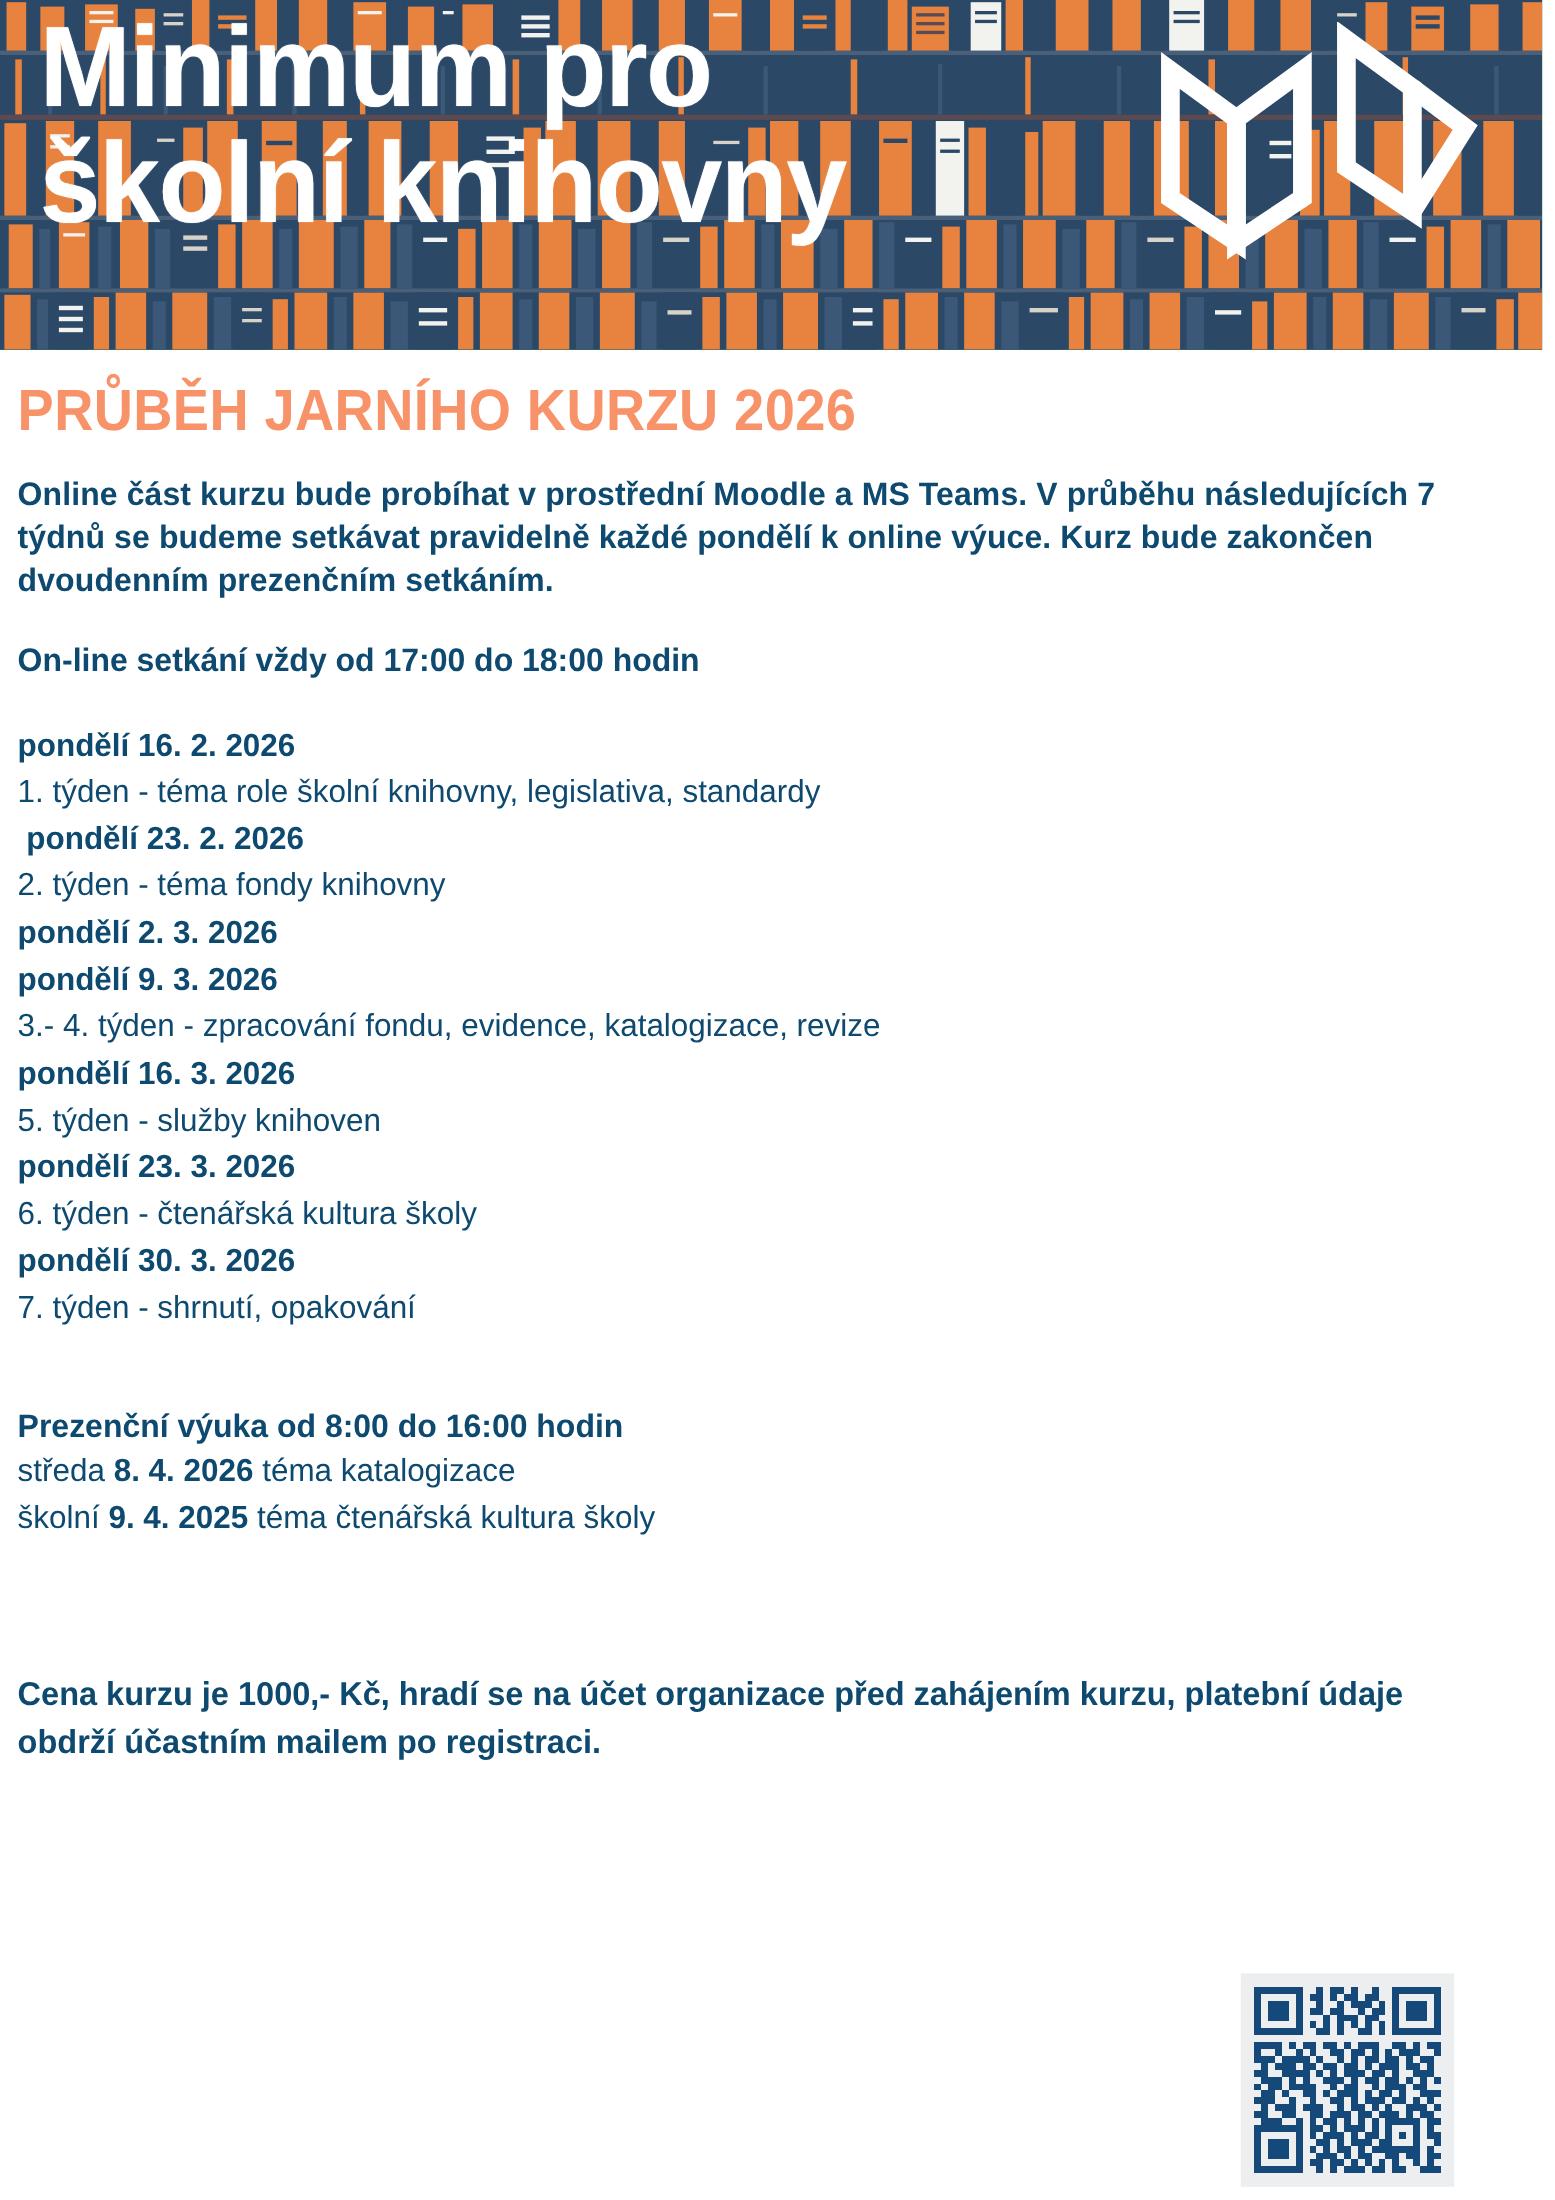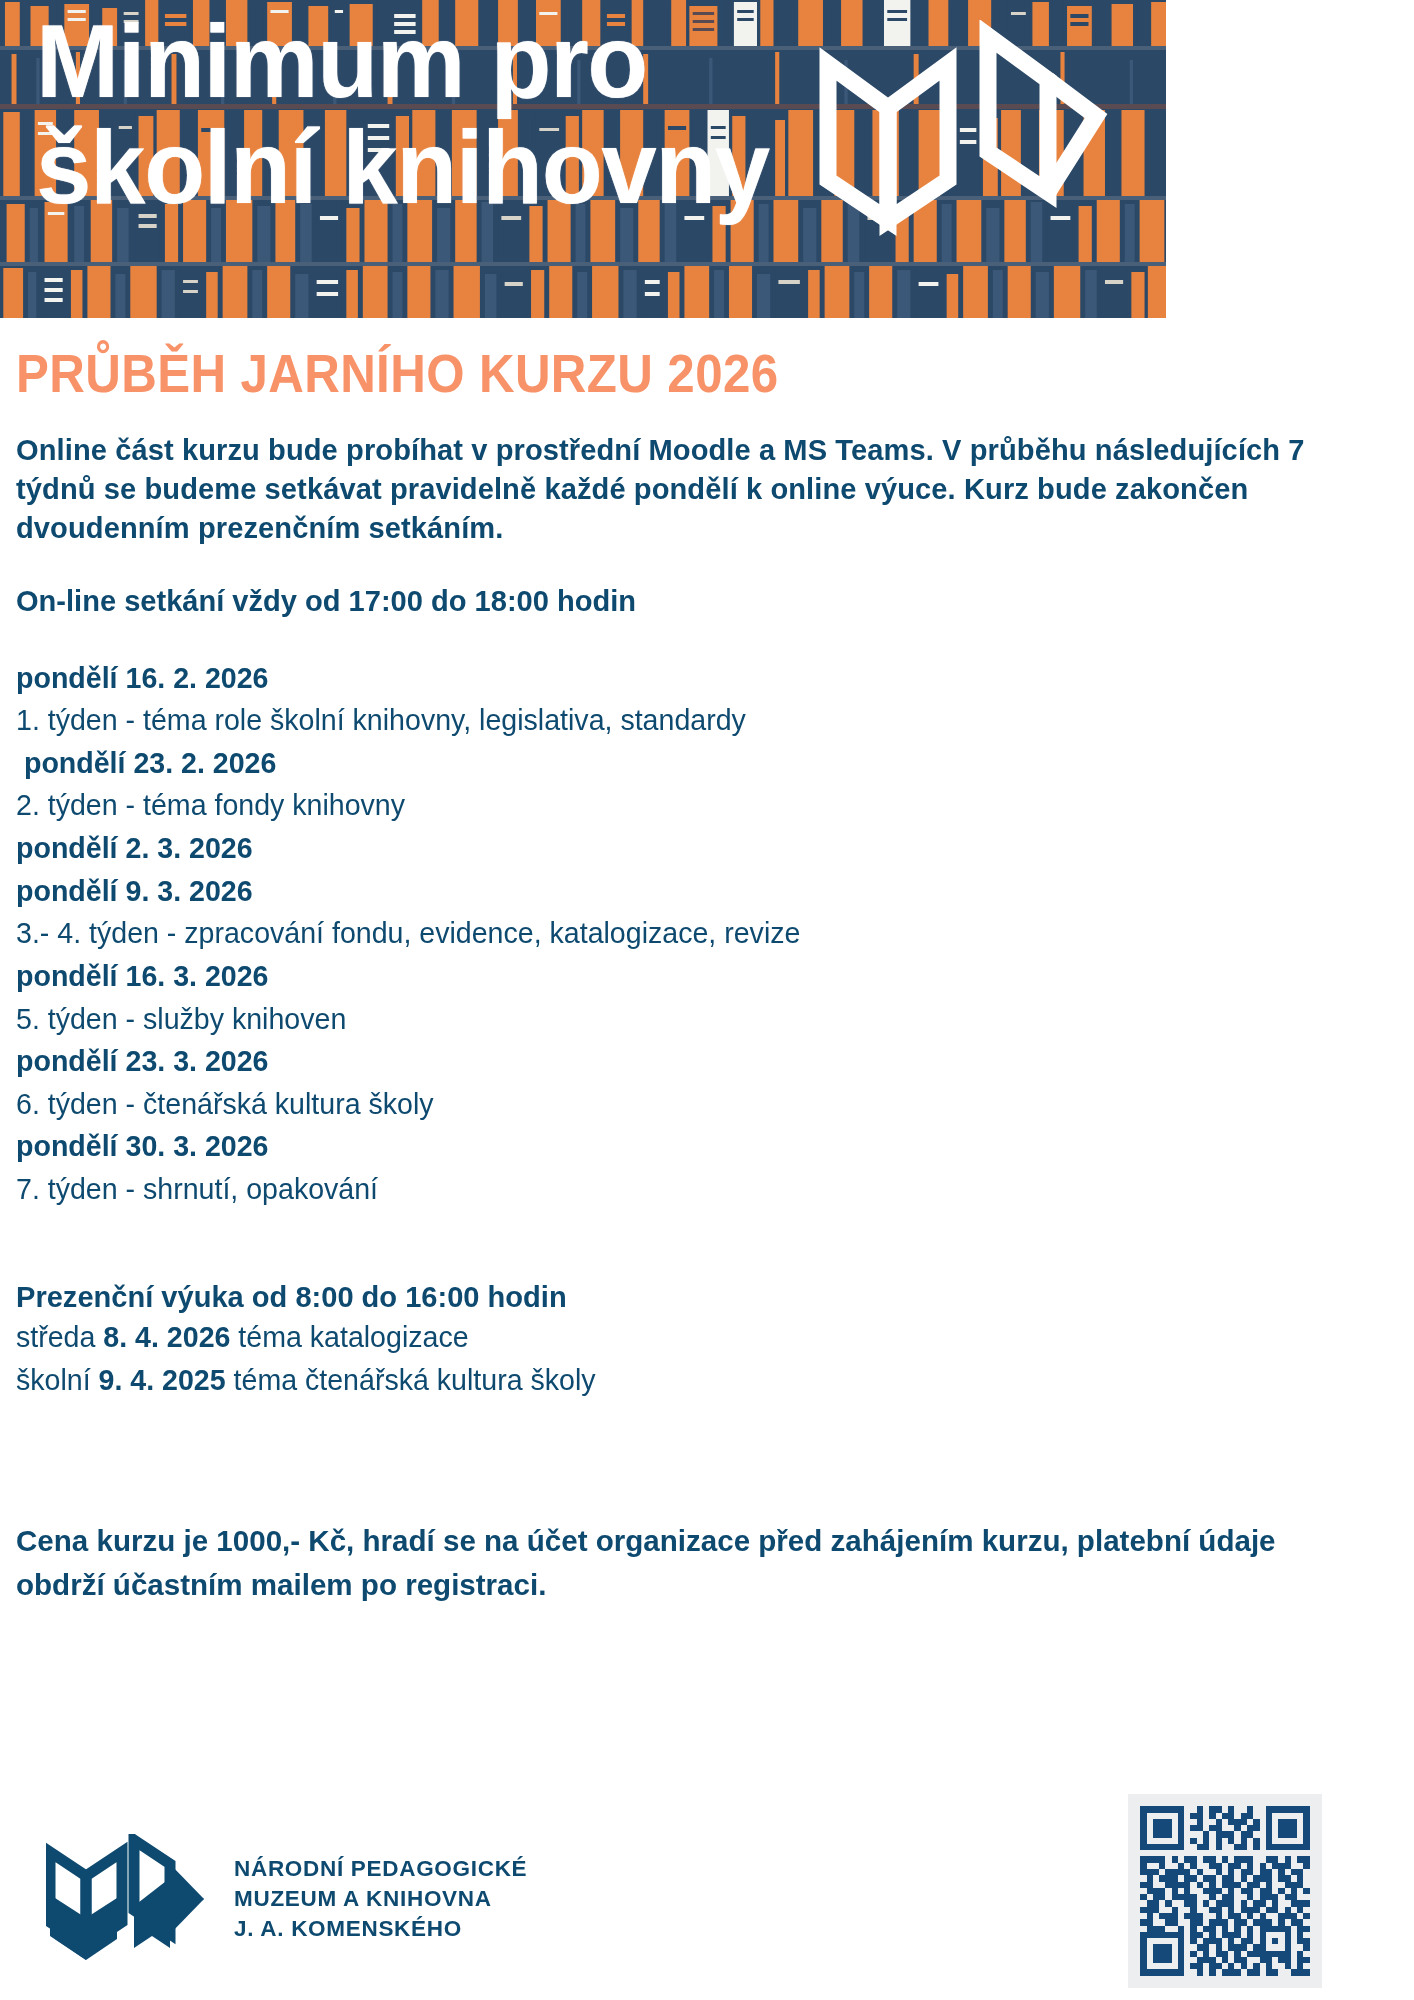--- a/index.html
+++ b/index.html
@@ -12,21 +12,21 @@
     height: 2000px;
     font-family: "Liberation Sans", "DejaVu Sans", sans-serif;
     color: #0e4a70;
     overflow: hidden;
     position: relative;
   }
 
   
   .banner {
     position: relative;
-    width: 1166px;
+    width: 1402px;
     height: 318px;
     overflow: hidden;
     background: #15803d;
   }
   .banner-art {
     position: absolute;
     inset: 0;
     width: 100%;
     height: 100%;
   }
@@ -568,39 +568,20 @@
 
   <p class="onsite-line"><span>středa </span><b>8. 4. 2026</b><span> téma katalogizace</span></p>
   <p class="onsite-line"><span>školní </span><b>9. 4. 2025</b><span> téma čtenářská kultura školy</span></p>
 
   <div class="spacer-xl"></div>
 
   <p class="price">Cena kurzu je 1000,- Kč, hradí se na účet organizace před zahájením kurzu, platební údaje obdrží účastním mailem po registraci.</p>
 </div>
 
 <div class="footer">
-  <div class="footer-brand">
-    <svg class="footer-logo" viewBox="0 0 162 130" aria-hidden="true">
-      <g fill="#0e4a70">
-        <path d="M4 18 L4 88 L40 112 L40 126 L4 102 Z"></path>
-        <path d="M4 18 L40 42 L40 112 L4 88 Z" fill="none"></path>
-        <path d="M4 18 L4 88 L40 112 L40 42 Z" fill="none" stroke="#0e4a70" stroke-width="11"></path>
-        <path d="M76 18 L76 88 L40 112 L40 42 Z" fill="none" stroke="#0e4a70" stroke-width="11"></path>
-        <path d="M40 84 L40 126 L9 105 L9 64 Z"></path>
-        <path d="M40 84 L40 126 L71 105 L71 64 Z"></path>
-        <path d="M88 6 L88 76 L124 100 L124 114 L88 90 Z"></path>
-        <path d="M88 6 L124 30 L124 100 L88 76 Z" fill="none" stroke="#0e4a70" stroke-width="11"></path>
-        <path d="M124 30 L124 100 L158 65 Z"></path>
-        <path d="M88 72 L88 114 L124 90 L158 65 L124 44 Z"></path>
-      </g>
-    </svg>
-    <div class="footer-org">NÁRODNÍ PEDAGOGICKÉ
-MUZEUM A KNIHOVNA
-J. A. KOMENSKÉHO</div>
-  </div>
 
   <div class="footer-qr">
     <svg width="182" height="182" viewBox="0 0 29 29" shape-rendering="crispEdges" aria-hidden="true">
       <rect x="0" y="0" width="29" height="29" fill="#eceeef"></rect>
       <g fill="#14497a">
 
         <path d="M1 1h7v1h-7zM1 2h1v5h-1zM7 2h1v5h-1zM1 7h7v1h-7zM3 3h3v3h-3z"></path>
 
         <path d="M21 1h7v1h-7zM21 2h1v5h-1zM27 2h1v5h-1zM21 7h7v1h-7zM23 3h3v3h-3z"></path>
 

